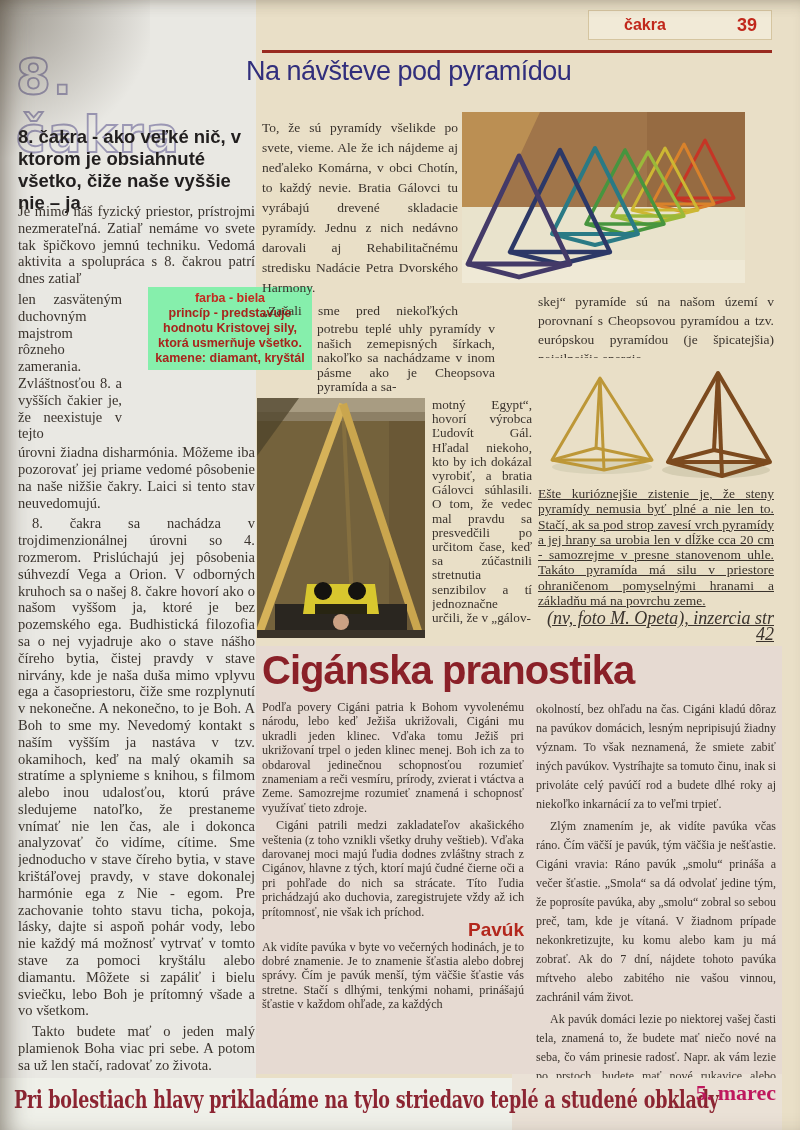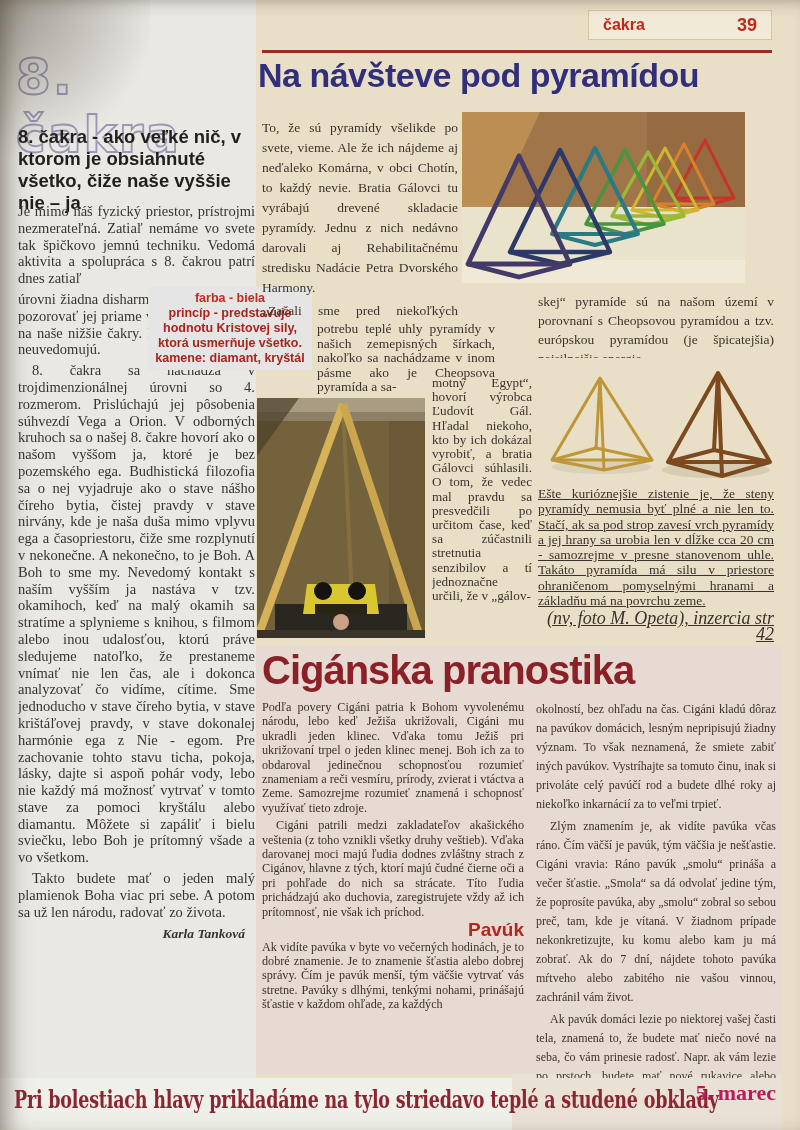--- a/index.html
+++ b/index.html
@@ -11,49 +11,49 @@
   .bg-bot-r{position:absolute;left:512px;top:1074px;width:270px;height:56px;background:#eae1d6;}
   .edge-shadow{position:absolute;inset:0;pointer-events:none;
       box-shadow:inset 18px 0 24px -12px rgba(70,58,44,.55), inset 0 10px 16px -10px rgba(70,58,44,.30);}
   .corner-shade{position:absolute;left:0;top:0;width:150px;height:170px;pointer-events:none;
       background:radial-gradient(circle at 0 0, rgba(58,48,34,.45), rgba(58,48,34,0) 70%);}
 
   
   .header-box{position:absolute;left:588px;top:10px;width:154px;height:28px;background:#f1ead7;
       border:1px solid #d5c5a0;display:flex;justify-content:space-between;align-items:center;
       padding:0 14px;font-family:"Liberation Sans",sans-serif;font-weight:bold;color:#c1281c;}
-  .header-box .sec{font-size:16px;}
+  .header-box .sec{font-size:16px;margin-left:21px;}
   .header-box .num{font-size:18px;}
   .red-rule{position:absolute;left:262px;top:50px;width:510px;height:3px;background:#992b20;}
 
   
   .chakra-title{position:absolute;left:16px;top:48px;width:242px;
       font-family:"DejaVu Sans",sans-serif;font-weight:bold;font-size:50px;letter-spacing:2px;
       color:transparent;-webkit-text-stroke:1.8px #9b97b4;}
   .chakra-subtitle{position:absolute;left:18px;top:126px;width:238px;
       font-family:"Liberation Sans",sans-serif;font-weight:bold;font-size:18.5px;line-height:22px;color:#211e1e;}
   .chakra-body{position:absolute;left:18px;top:203px;width:237px;height:878px;overflow:hidden;
       font-size:14.5px;line-height:16.8px;text-align:justify;}
   .chakra-body p{margin:0 0 4px 0;}
   .ind{text-indent:14px;}
   .narrow{width:104px;text-align:justify;margin-bottom:2px;}
   .author{font-style:italic;font-weight:bold;text-align:right;font-size:13.5px;padding-right:10px;margin-top:6px;}
-  .infobox{position:absolute;left:148px;top:287px;width:164px;min-height:80px;background:#e5e5e5;
+  .infobox{position:absolute;left:148px;top:287px;width:164px;min-height:80px;background:#86efac;
       text-align:center;font-family:"Liberation Sans",sans-serif;font-weight:bold;font-size:12.5px;
       line-height:15px;color:#a8241c;padding:4px 3px;box-sizing:border-box;}
   .infobox .l1{color:#c42b20;}
 
   
-  .pyr-headline{position:absolute;left:258px;top:56px;width:514px;
-      font-family:"Liberation Sans",sans-serif;font-weight:bold;font-size:34px;letter-spacing:-.5px;color:#312e7c;}
+  .pyr-headline{position:absolute;left:246px;top:56px;width:514px;
+      font-family:"Liberation Sans",sans-serif;font-weight:normal;font-size:27px;letter-spacing:-.5px;color:#312e7c;}
   .ptext{position:absolute;font-size:13.5px;line-height:20px;text-align:justify;overflow:hidden;}
   .pyr-colA{left:262px;top:118px;width:196px;height:202px;}
   .pyr-colA p{margin:0 0 3px 0;}
   .pyr-colC{left:317px;top:322px;width:178px;height:76px;line-height:14.6px;}
-  .pyr-colB{left:432px;top:376px;width:100px;height:246px;font-size:13.2px;line-height:14.2px;}
+  .pyr-colB{left:432px;top:398px;width:100px;height:246px;font-size:13.2px;line-height:14.2px;}
   .pyr-colD{left:538px;top:292px;width:236px;height:66px;line-height:19px;}
   .pyr-colE{left:538px;top:486px;width:236px;height:158px;line-height:15.3px;text-decoration:underline;}
   .pyr-colE p{margin:0;}
   .credit{font-style:italic;font-size:18px;text-align:right;margin-top:3px;}
 
   .photo{position:absolute;display:block;}
   .photo svg{display:block;}
 
   
   .cig-headline{position:absolute;left:262px;top:648px;width:520px;
@@ -86,23 +86,24 @@
   <div class="header-box">
     <span class="sec">čakra</span>
     <span class="num">39</span>
   </div>
   <div class="red-rule"></div>
 
   <div class="chakra-title">8. čakra</div>
   <div class="chakra-subtitle">8. čakra - ako veľké nič, v ktorom je obsiahnuté všetko, čiže naše vyššie nie – ja</div>
   <div class="chakra-body">
     <p>Je mimo náš fyzický priestor, prístrojmi nezmerateľná. Zatiaľ nemáme vo svete tak špičkovo jemnú techniku. Vedomá aktivita a spolupráca s 8. čakrou patrí dnes zatiaľ</p>
+    <div class="narrow">len zasväteným duchovným majstrom rôzneho zamerania. Zvláštnosťou 8. a vyšších čakier je, že neexistuje v tejto</div>
     <p>úrovni žiadna disharmónia. Môžeme iba pozorovať jej priame vedomé pôsobenie na naše nižšie čakry. Laici si tento stav neuvedomujú.</p>
     <p class="ind">8. čakra sa nachádza v trojdimenzionálnej úrovni so 4. rozmerom. Prislúchajú jej pôsobenia súhvezdí Vega a Orion. V odborných kruhoch sa o našej 8. čakre hovorí ako o našom vyššom ja, ktoré je bez pozemského ega. Budhistická filozofia sa o nej vyjadruje ako o stave nášho číreho bytia, čistej pravdy v stave nirvány, kde je naša duša mimo vplyvu ega a časopriestoru, čiže sme rozplynutí v nekonečne. A nekonečno, to je Boh. A Boh to sme my. Nevedomý kontakt s naším vyšším ja nastáva v tzv. okamihoch, keď na malý okamih sa stratíme a splynieme s knihou, s filmom alebo inou udalosťou, ktorú práve sledujeme natoľko, že prestaneme vnímať nie len čas, ale i dokonca analyzovať čo vidíme, cítime. Sme jednoducho v stave číreho bytia, v stave krištáľovej pravdy, v stave dokonalej harmónie ega z Nie - egom. Pre zachovanie tohto stavu ticha, pokoja, lásky, dajte si aspoň pohár vody, lebo nie každý má možnosť vytrvať v tomto stave za pomoci kryštálu alebo diamantu. Môžete si zapáliť i bielu sviečku, lebo Boh je prítomný všade a vo všetkom.</p>
-    <p class="ind">Takto budete mať o jeden malý plamienok Boha viac pri sebe. A potom sa už len národu, radovať zo života.</p>
+    <p class="ind">Takto budete mať o jeden malý plamienok Boha viac pri sebe. A potom sa už len stačí, radovať zo života.</p>
     <div class="author">Karla Tanková</div>
   </div>
   <div class="infobox">
     <div class="l1">farba - biela</div>
     <div>princíp - predstavuje hodnotu Kristovej sily, ktorá usmerňuje všetko.</div>
     <div>kamene: diamant, kryštál</div>
   </div>
 
   <div class="pyr-headline">Na návšteve pod pyramídou</div>
 
@@ -201,21 +202,21 @@
           <line x1="178" y1="3" x2="182" y2="106"></line>
       </g>
     </svg>
   </div>
 
   <div class="cig-headline">Cigánska pranostika</div>
   <div class="cig-col cig-col1">
     <p>Podľa povery Cigáni patria k Bohom vyvolenému národu, lebo keď Ježiša ukrižovali, Cigáni mu ukradli jeden klinec. Vďaka tomu Ježiš pri ukrižovaní trpel o jeden klinec menej. Boh ich za to obdaroval jedinečnou schopnosťou rozumieť znameniam a reči vesmíru, prírody, zvierat i vtáctva a Zeme. Samozrejme rozumieť znamená i schopnosť využívať tieto zdroje.</p>
     <p class="ind">Cigáni patrili medzi zakladateľov akašického veštenia (z toho vznikli všetky druhy veštieb). Vďaka darovanej moci majú ľudia dodnes zvláštny strach z Cigánov, hlavne z tých, ktorí majú čudné čierne oči a pri pohľade do nich sa strácate. Títo ľudia prichádzajú ako duchovia, zaregistrujete vždy až ich prítomnosť, nie však ich príchod.</p>
     <div class="cig-sub">Pavúk</div>
-    <p>Ak vidíte pavúka v byte vo večerných hodinách, je to dobré znamenie. Je to znamenie šťastia alebo dobrej správy. Čím je pavúk menší, tým väčšie vytrvať vás stretne. Pavúky s dlhými, tenkými nohami, prinášajú šťastie v každom ohľade, za každých</p>
+    <p>Ak vidíte pavúka v byte vo večerných hodinách, je to dobré znamenie. Je to znamenie šťastia alebo dobrej správy. Čím je pavúk menší, tým väčšie šťastie vás stretne. Stačí s dlhými, tenkými nohami, prinášajú šťastie v každom ohľade, za každých</p>
   </div>
   <div class="cig-col cig-col2">
     <p>okolností, bez ohľadu na čas. Cigáni kladú dôraz na pavúkov domácich, lesným nepripisujú žiadny význam. To však neznamená, že smiete zabiť iných pavúkov. Vystríhajte sa tomuto činu, inak si privoláte celý pavúčí rod a budete dlhé roky aj niekoľko inkarnácií za to veľmi trpieť.</p>
     <p class="ind">Zlým znamením je, ak vidíte pavúka včas ráno. Čím väčší je pavúk, tým väčšia je nešťastie. Cigáni vravia: Ráno pavúk „smolu“ prináša a večer šťastie. „Smola“ sa dá odvolať jedine tým, že poprosíte pavúka, aby „smolu“ zobral so sebou preč, tam, kde je vítaná. V žiadnom prípade nekonkretizujte, ku komu alebo kam ju má zobrať. Ak do 7 dní, nájdete tohoto pavúka mŕtveho alebo zabitého nie vašou vinnou, zachránil vám život.</p>
     <p class="ind">Ak pavúk domáci lezie po niektorej vašej časti tela, znamená to, že budete mať niečo nové na seba, čo vám prinesie radosť. Napr. ak vám lezie po prstoch, budete mať nové rukavice alebo prsteň, ak vám lezie po chrbte, prinesie vám to nový kabát atď.</p>
     <div class="cig-author">Klára</div>
   </div>
 
   <div class="proverb">Pri bolestiach hlavy prikladáme na tylo striedavo teplé a studené obklady</div>
   <div class="cal">

